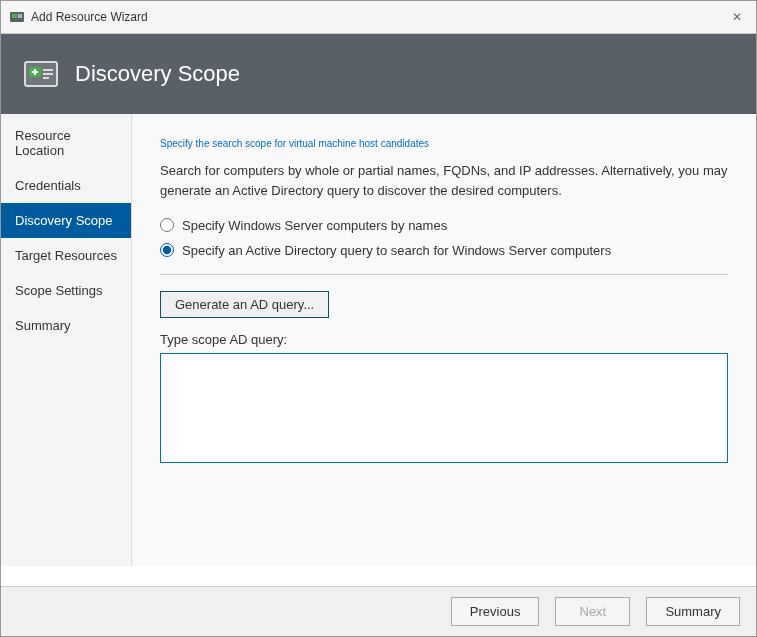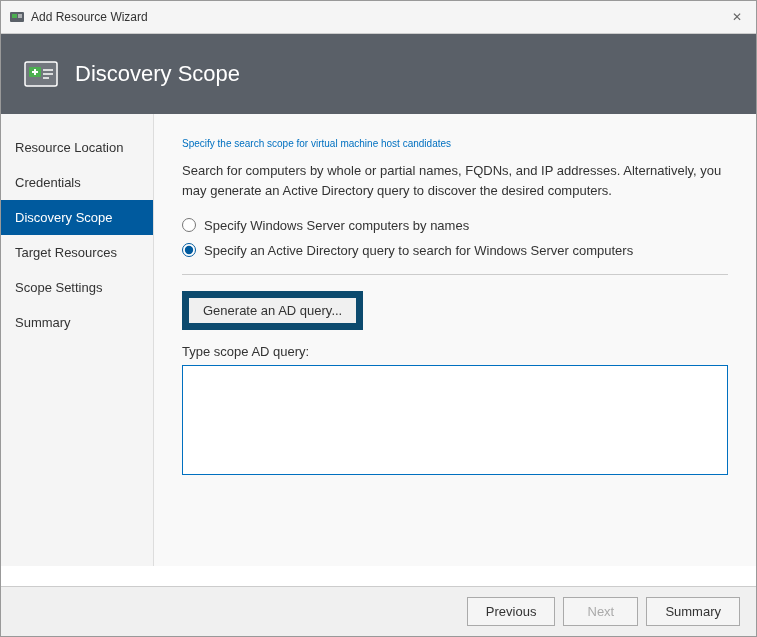--- a/index.html
+++ b/index.html
@@ -72,25 +72,25 @@
 
     
     .body {
       display: flex;
       flex: 1;
       overflow: hidden;
     }
 
     
     .sidebar {
-      width: 153px;
+      width: 131px;
       background: #f5f5f5;
       border-right: 1px solid #ddd;
       flex-shrink: 0;
-      padding-top: 16px;
+      padding-top: 4px;
     }
     .sidebar-item {
       padding: 10px 14px;
       cursor: pointer;
       color: #333;
       font-size: 13px;
     }
     .sidebar-item.active {
       background: #005a9e;
       color: #fff;
@@ -147,21 +147,21 @@
 
     .scope-description {
       color: #333;
       font-size: 13px;
       margin-bottom: 14px;
     }
 
     .btn {
       padding: 5px 14px;
       font-size: 13px;
-      border: 7px solid #0c4a6e;
+      border: 1px solid #0c4a6e;
       background: #f0f0f0;
       cursor: pointer;
       color: #333;
     }
     .btn:disabled {
       color: #aaa;
       cursor: default;
     }
 
     .generate-btn {
@@ -187,21 +187,21 @@
 
     
     .footer {
       height: 50px;
       background: #f0f0f0;
       border-top: 1px solid #ccc;
       display: flex;
       align-items: center;
       justify-content: flex-end;
       padding: 0 16px;
-      gap: 8px;
+      gap: 16px;
       flex-shrink: 0;
       margin-top: 20px;
     }
     .footer-btn {
       padding: 6px 18px;
       font-size: 13px;
       border: 1px solid #aaa;
       background: #f5f5f5;
       cursor: pointer;
       color: #333;

